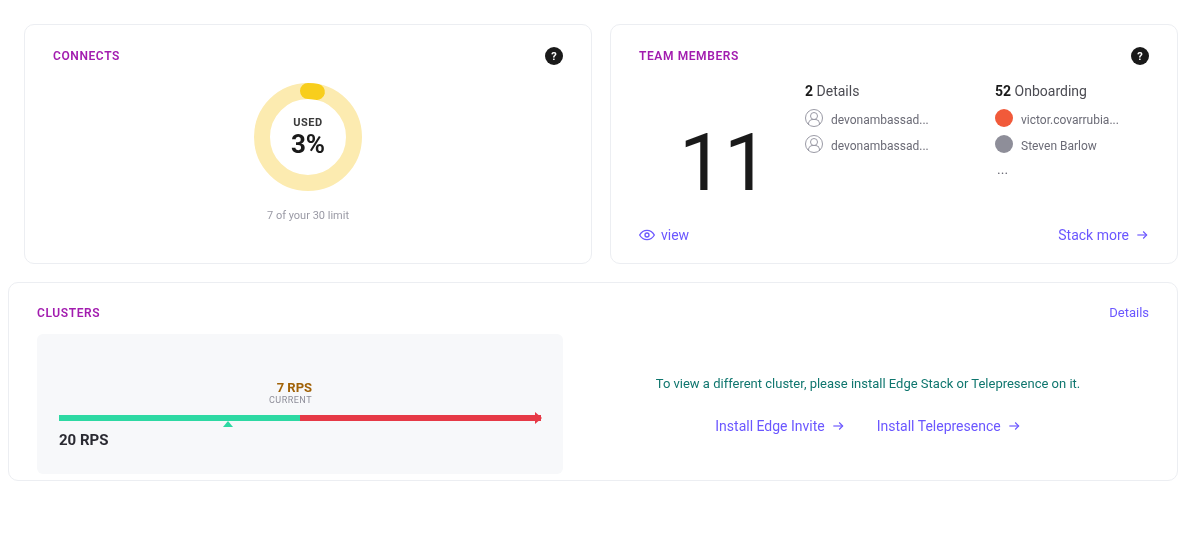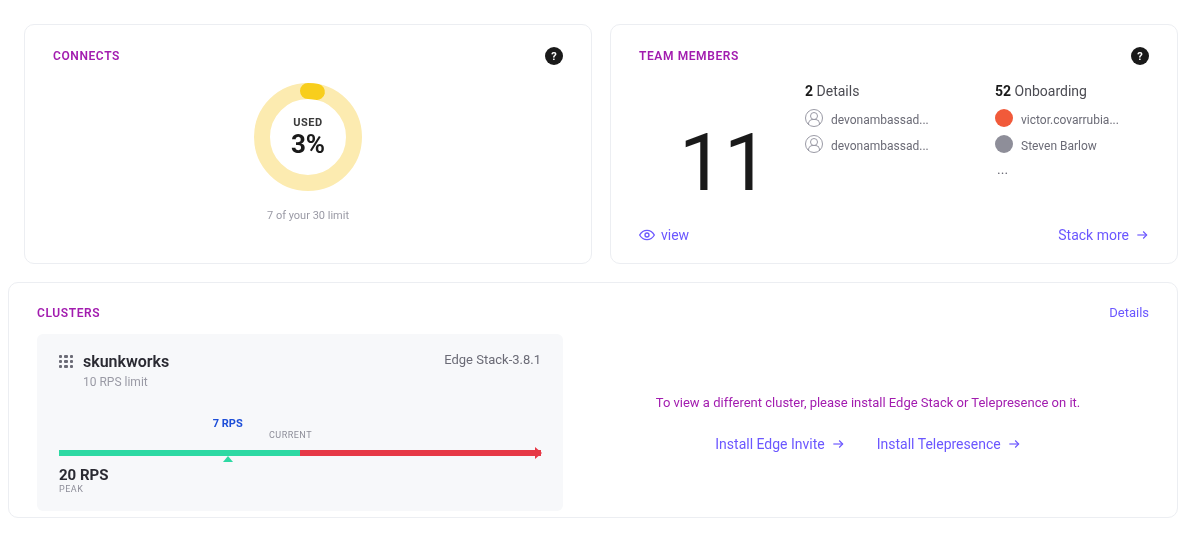--- a/index.html
+++ b/index.html
@@ -275,24 +275,24 @@
       color: #9a9aa5;
       margin-top: 4px;
       margin-left: 24px;
     }
     .rps-chart {
       margin-top: 28px;
       position: relative;
       height: 70px;
     }
     .rps-current-label {
-      text-align: center;
-      font-size: 11px;
-      font-weight: 700;
-      color: #1d4ed8;
+      text-align: right;
+      font-size: 13px;
+      font-weight: 700;
+      color: #a16207;
     }
     .rps-current-sub {
       text-align: right;
       font-size: 9px;
       color: #8e8e99;
       letter-spacing: 0.5px;
     }
     .rps-bar {
       position: relative;
       height: 6px;
@@ -345,21 +345,21 @@
       flex: 1;
       display: flex;
       flex-direction: column;
       align-items: center;
       justify-content: center;
       text-align: center;
       padding: 20px 40px;
     }
     .install-text {
       font-size: 13px;
-      color: #a21caf;
+      color: #0f766e;
       line-height: 1.5;
     }
     .install-links {
       display: flex;
       gap: 32px;
       margin-top: 24px;
     }
   </style>
 </head>
 <body>
@@ -446,53 +446,32 @@
   </div>
 </div>
 
 <div class="card clusters-card">
   <div class="clusters-header">
     <div class="card-title">CLUSTERS</div>
     <a class="details-link">Details</a>
   </div>
   <div class="clusters-body">
     <div class="cluster-box">
-      <div class="cluster-top">
-        <div>
-          <div class="cluster-name-row">
-            <span class="grid-icon">
-              <span></span>
-                <span></span>
-                <span></span>
-              <span></span>
-                <span></span>
-                <span></span>
-              <span></span>
-                <span></span>
-                <span></span>
-            </span>
-            <span class="cluster-name">skunkworks</span>
-          </div>
-          <div class="cluster-sub">10 RPS limit</div>
-        </div>
-        <div class="cluster-stack">Edge Stack-3.8.1</div>
-      </div>
       <div class="rps-chart">
         <div style="width:35%;margin:0 auto 0 17.5%;">
           <div class="rps-current-label">7 RPS</div>
           <div class="rps-current-sub">CURRENT</div>
         </div>
         <div class="rps-bar">
           <div class="bar-green" style="width:50%;"></div>
           <div class="bar-red" style="width:50%;"></div>
           <div class="marker-up" style="left:calc(35% - 5px);top:6px;"></div>
         </div>
         <div class="rps-peak-row">
           <div class="rps-peak-label">20 RPS</div>
-          <div class="rps-peak-sub">PEAK</div>
         </div>
       </div>
     </div>
     <div class="cluster-install">
       <div class="install-text">To view a different cluster, please install Edge Stack or Telepresence on it.</div>
       <div class="install-links">
         <button class="link-btn">
           <span>Install Edge Invite</span>
           <span class="arrow-icon">
             <svg width="14" height="14" viewBox="0 0 24 24" fill="none" stroke="#6b57ff" stroke-width="2">

